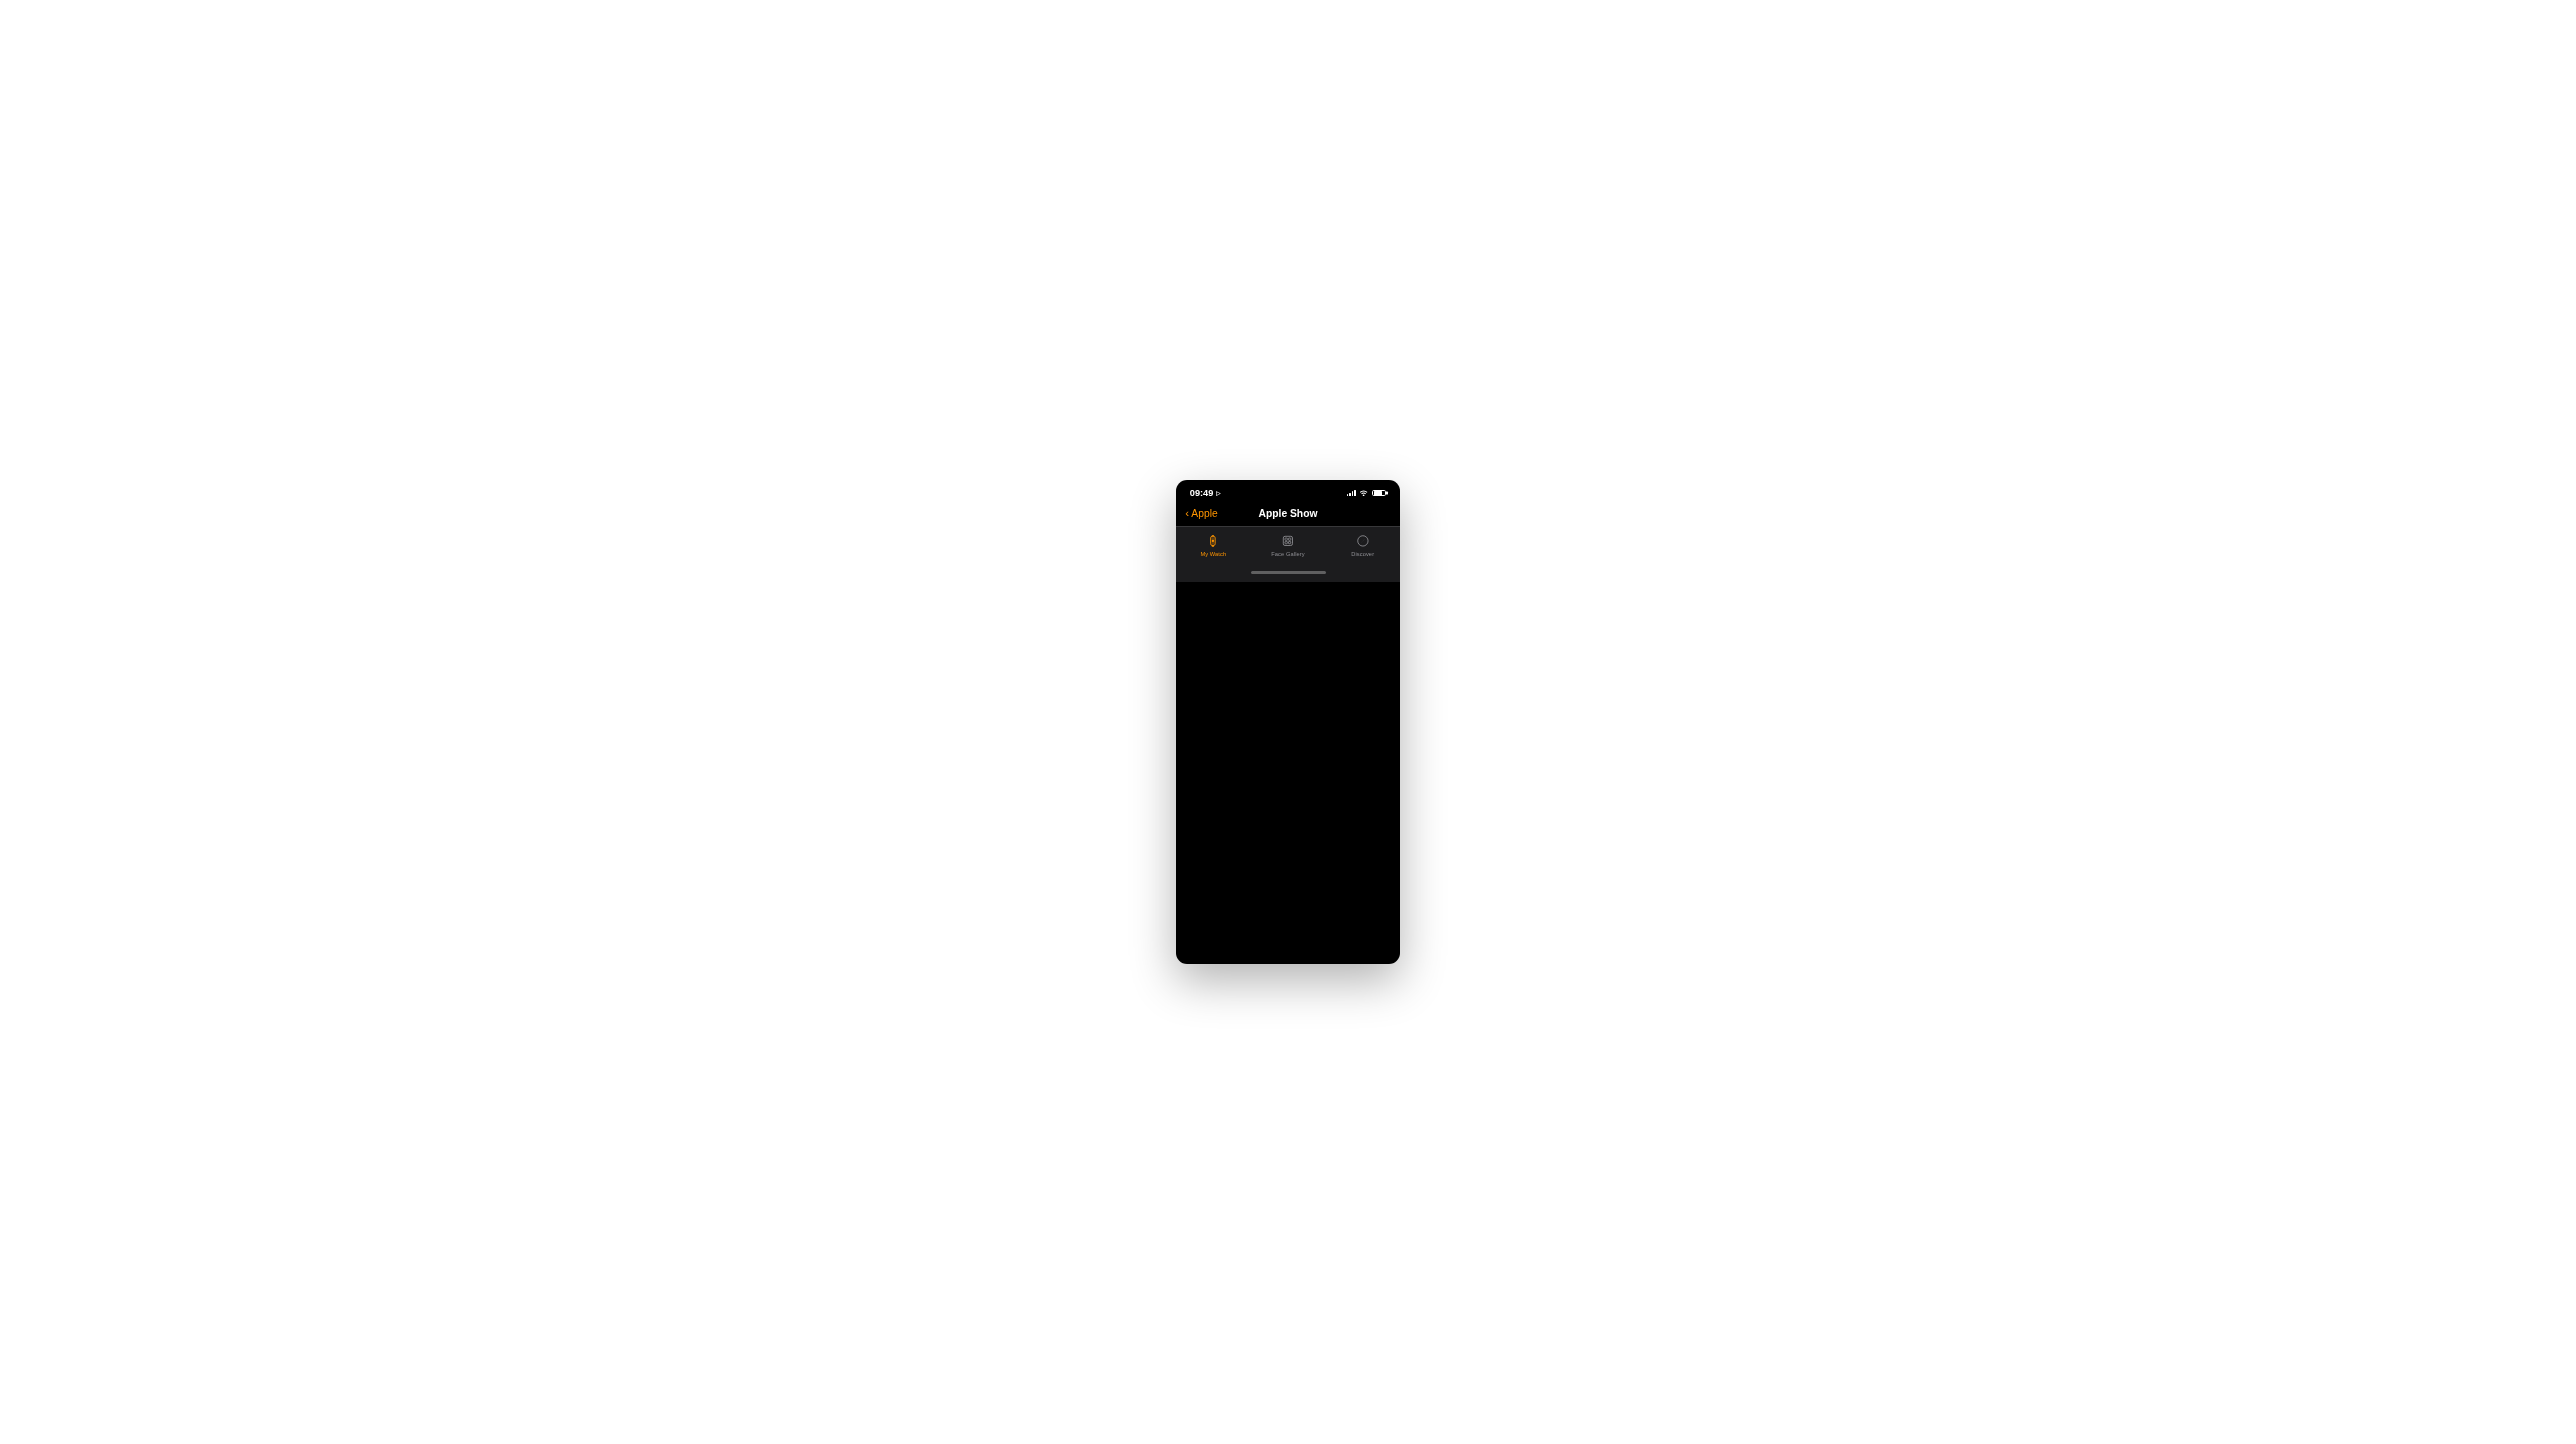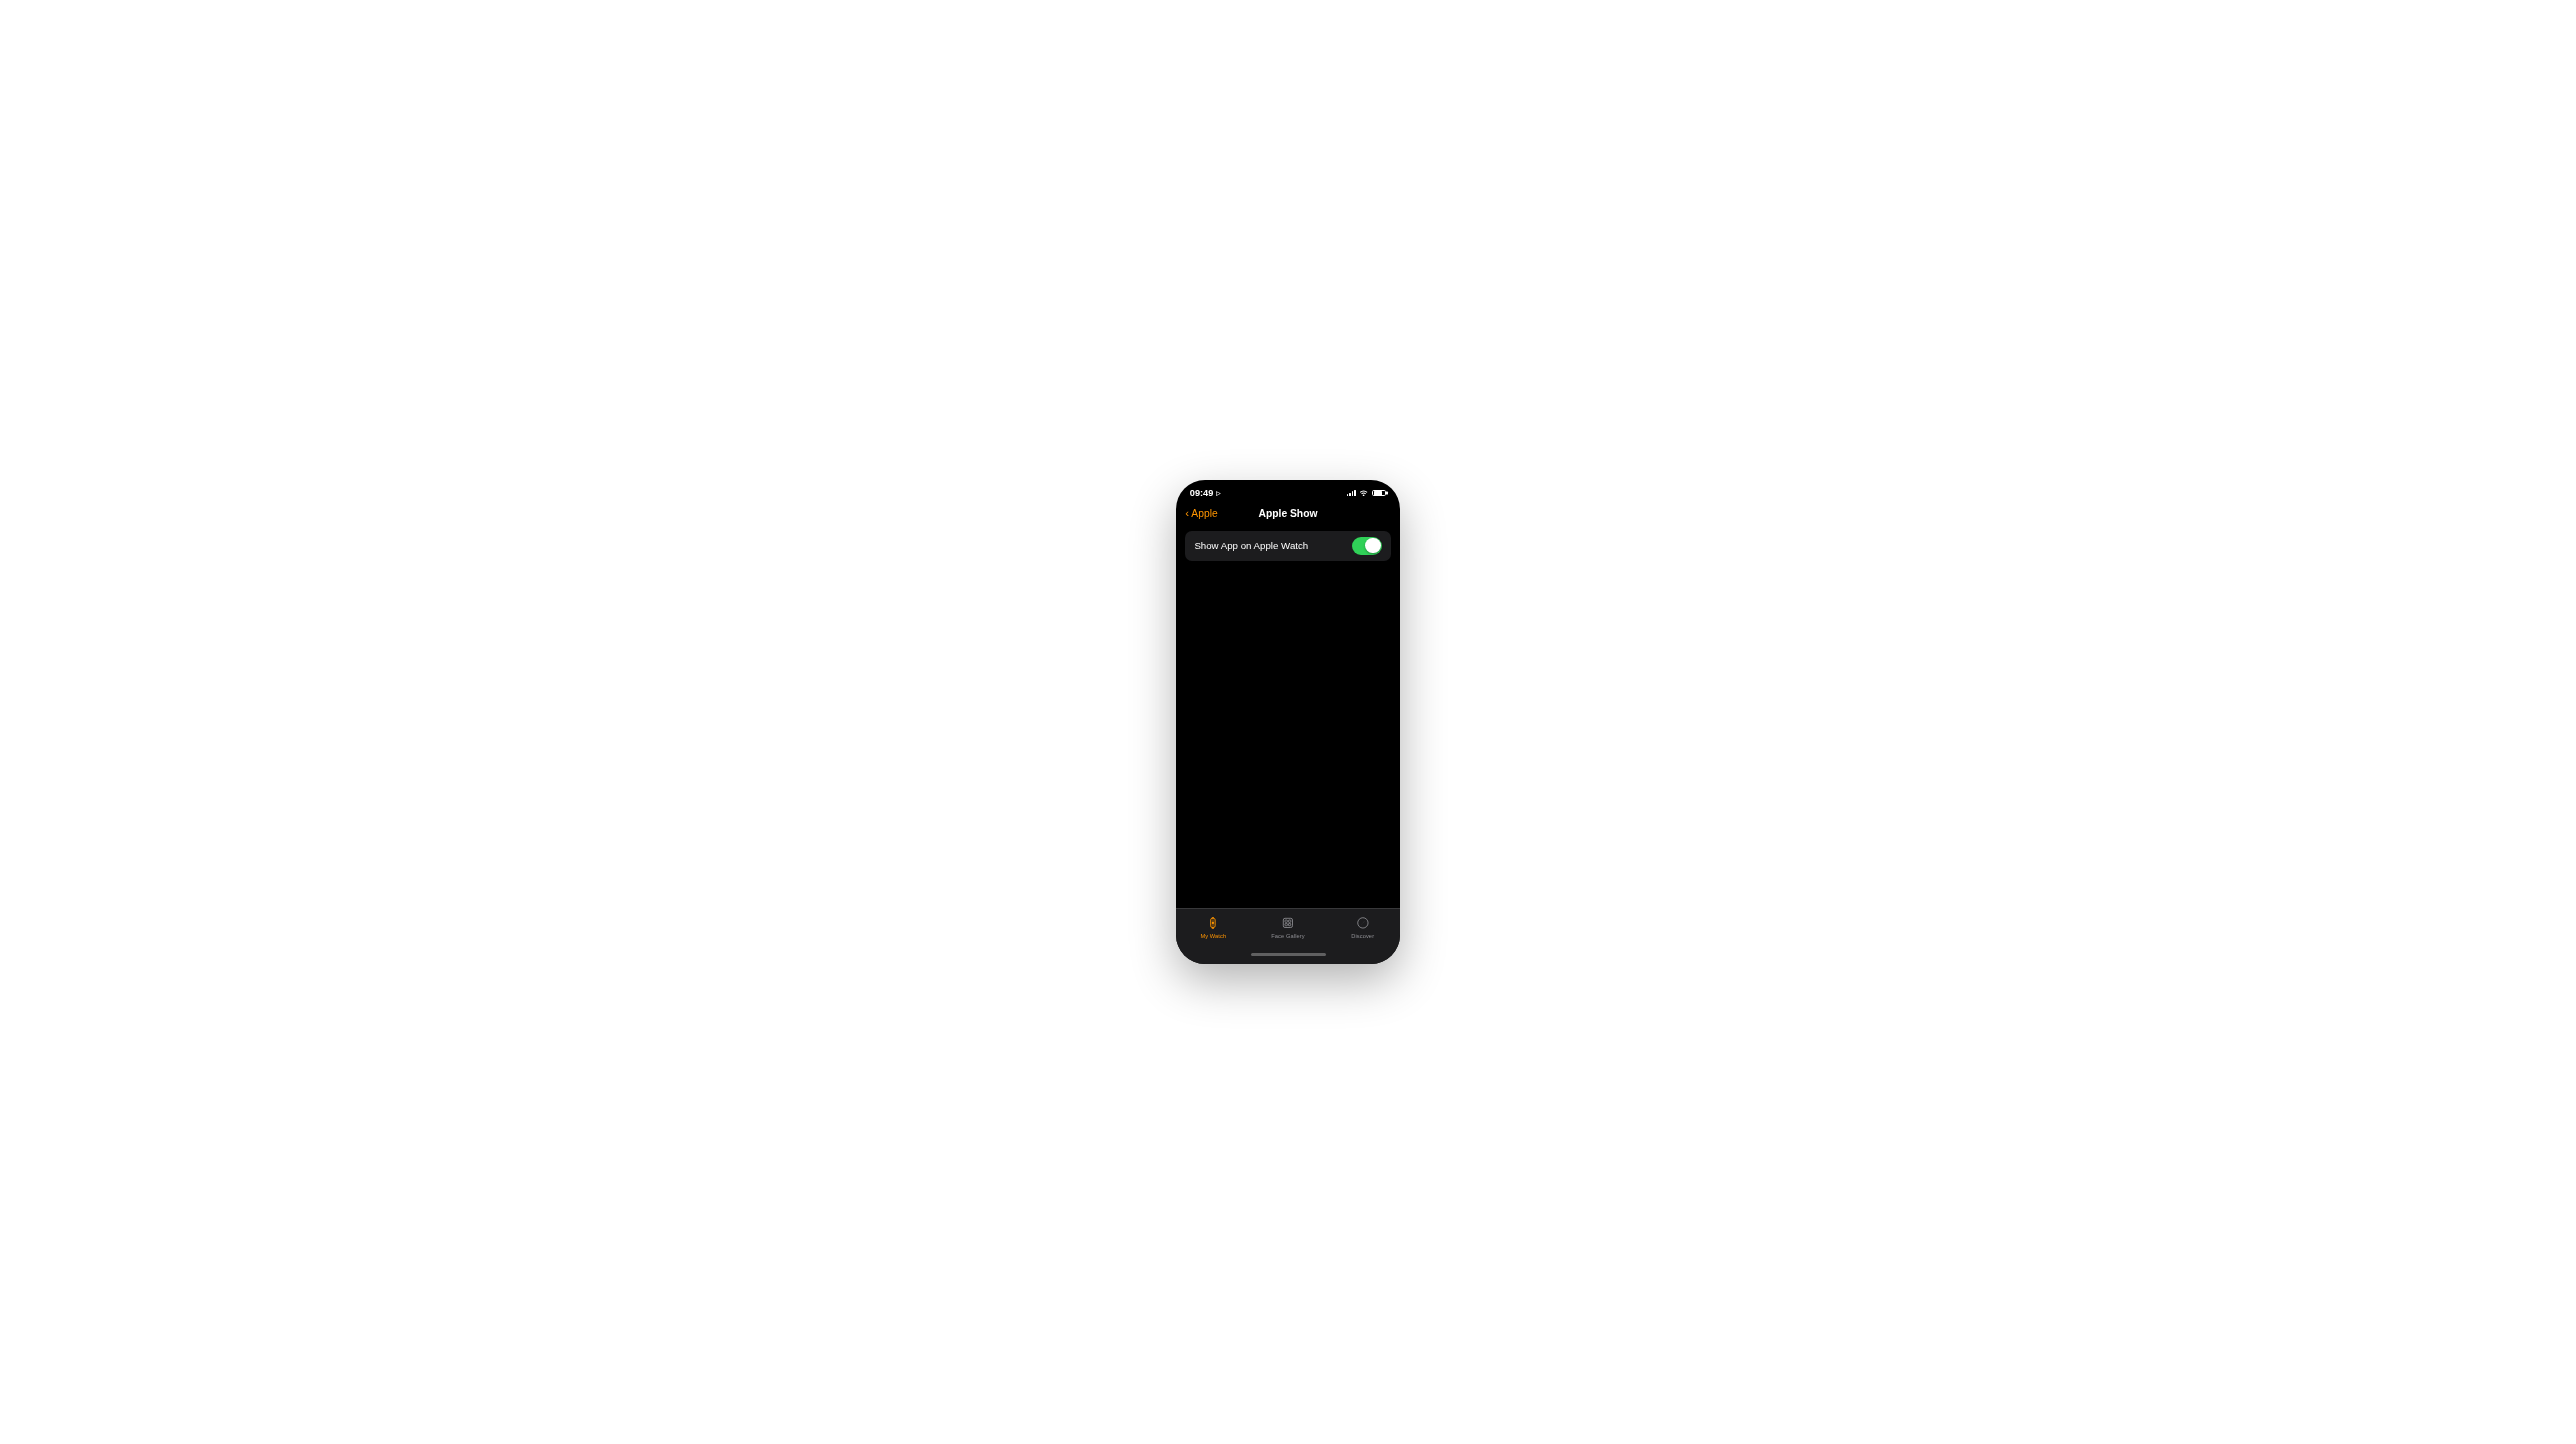--- a/index.html
+++ b/index.html
@@ -14,21 +14,21 @@
       justify-content: center;
       align-items: center;
       min-height: 100vh;
       font-family: -apple-system, BlinkMacSystemFont, 'SF Pro Display', 'Helvetica Neue', sans-serif;
     }
 
     .phone-container {
       width: 224px;
       height: 484px;
       background: #000;
-      border-radius: 29px;
+      border-radius: 11px;
       overflow: hidden;
       position: relative;
       display: flex;
       flex-direction: column;
       box-shadow: 0 17px 46px rgba(0,0,0,0.3);
     }
 
     
     .status-bar {
       display: flex;
@@ -265,28 +265,20 @@
   </div>
 
   <div class="nav-bar" style="position:relative;">
     <div class="back-button">
       <span class="back-chevron">‹</span>
       <span>Apple</span>
     </div>
     <span class="nav-title">Apple Show</span>
   </div>
 
-  <div class="content">
-    <div class="settings-row">
-      <span class="settings-label">Show App on Apple Watch</span>
-      <div class="toggle">
-        <div class="toggle-knob"></div>
-      </div>
-    </div>
-  </div>
 
   <div class="tab-bar">
 
     <div class="tab-item tab-active">
       <div class="tab-icon">
         <svg width="13.8" height="13.8" viewBox="0 0 24 24" fill="#FF9500">
           <rect x="8" y="4" width="8" height="16" rx="3" ry="3" stroke="#FF9500" stroke-width="1.5" fill="none"></rect>
           <rect x="9.5" y="5.5" width="5" height="13" rx="1.5" fill="#FF9500" opacity="0.3"></rect>
           <rect x="10" y="2" width="4" height="2.5" rx="0.5" fill="#FF9500"></rect>
           <rect x="10" y="19.5" width="4" height="2.5" rx="0.5" fill="#FF9500"></rect>

